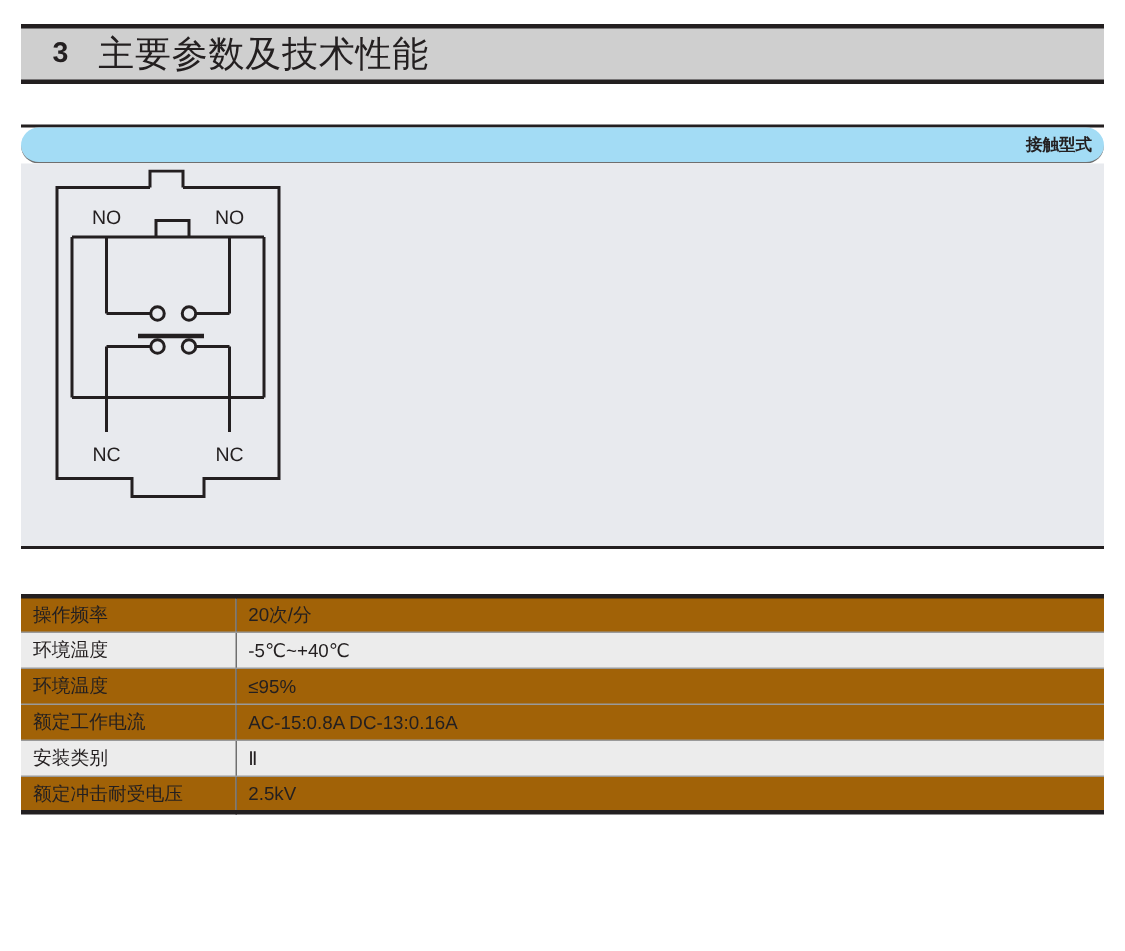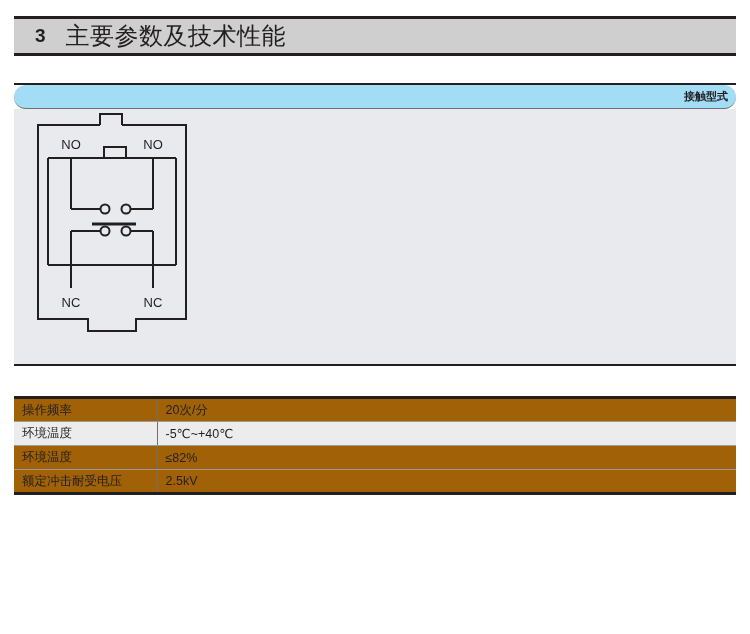--- a/index.html
+++ b/index.html
@@ -189,20 +189,28 @@
     <tr class="plain">
       <td class="key">操作频率</td>
       <td class="val">20次/分</td>
     </tr>
     <tr class="shade">
       <td class="key">环境温度</td>
       <td class="val">-5℃~+40℃</td>
     </tr>
     <tr class="plain">
       <td class="key">环境温度</td>
-      <td class="val">≤82%</td>
+      <td class="val">≤95%</td>
+    </tr>
+    <tr class="plain">
+      <td class="key">额定工作电流</td>
+      <td class="val">AC-15:0.8A   DC-13:0.16A</td>
+    </tr>
+    <tr class="shade">
+      <td class="key">安装类别</td>
+      <td class="val">Ⅱ</td>
     </tr>
     <tr class="plain">
       <td class="key">额定冲击耐受电压</td>
       <td class="val">2.5kV</td>
     </tr>
   </tbody>
 </table>
 
 </body></html>

